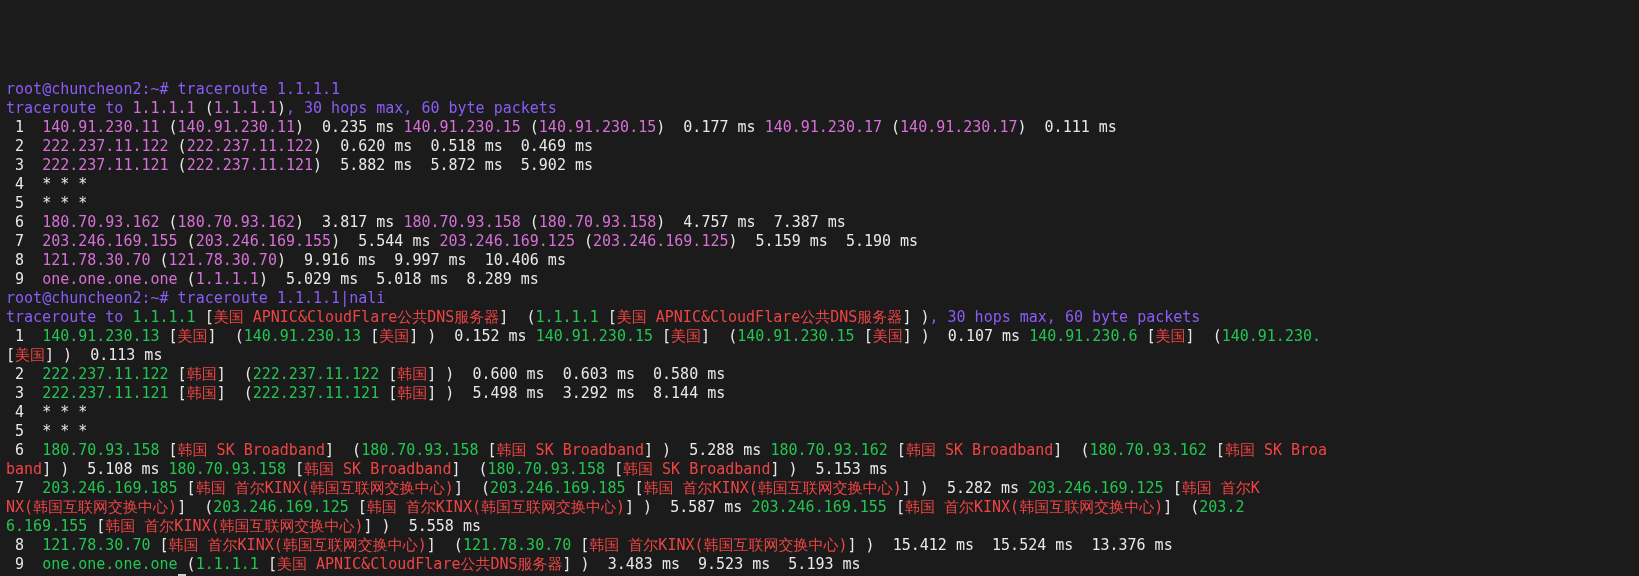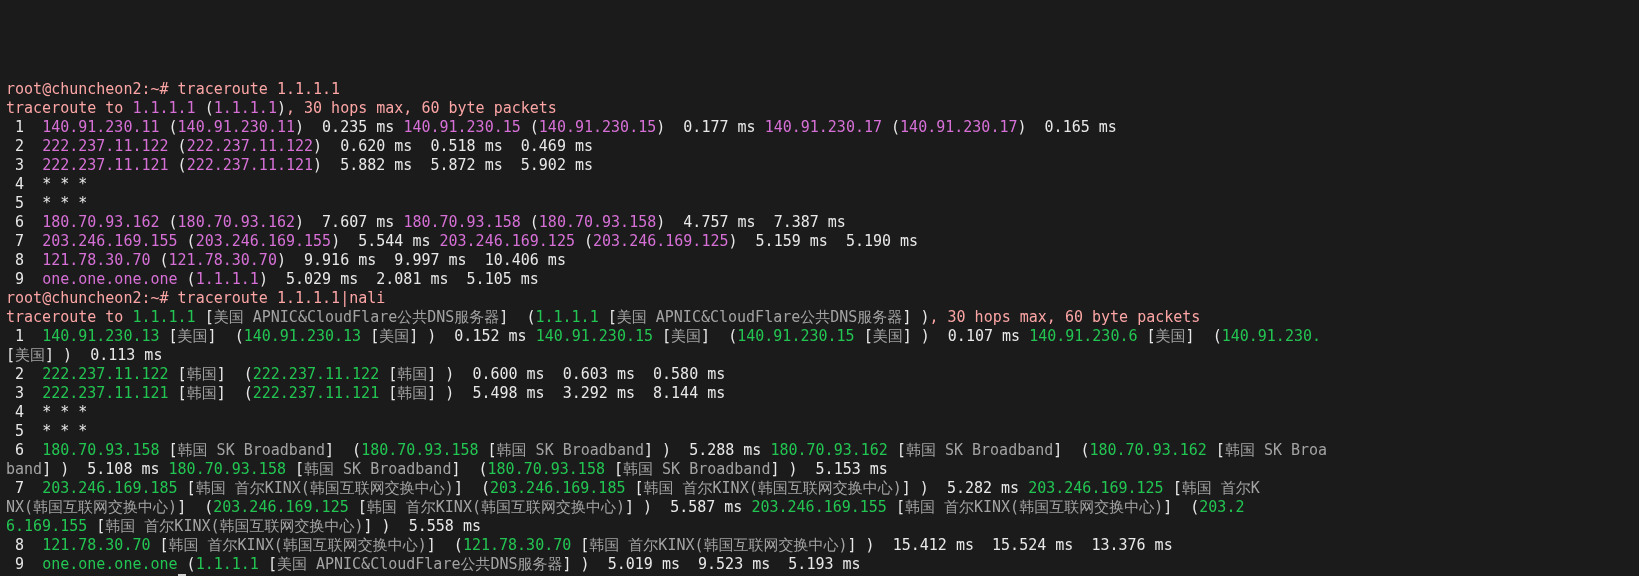--- a/index.html
+++ b/index.html
@@ -6,61 +6,61 @@
     margin: 0;
     padding: 4px 6px;
     background: #1b1b1b;
     color: #e8e8e8;
     font-family: "Consolas", "Menlo", "DejaVu Sans Mono", monospace;
     font-size: 15px;
     line-height: 19px;
     white-space: pre-wrap;
     word-break: break-all;
   }
-  .w   { color: #fca5a5; }
+  .w   { color: #8b5cf6; }
   .m   { color: #d670d6; }   
   .g   { color: #23c552; }   
-  .r   { color: #a3a3a3; }   
+  .r   { color: #ef4444; }   
   .cursor {
     display: inline-block;
     width: 0.55em;
     height: 1em;
     background: #cfcfcf;
     vertical-align: -1px;
   }
   #term { font-family: inherit; }
 </style>
 </head>
 <body>
 
 
 
 <div id="term"><span><span class="w">root</span><span class="w">@</span><span class="w">chuncheon2</span><span class="w">:</span><span class="w">~</span><span class="w">#</span></span> <span class="w">traceroute 1.1.1.1</span>
 <span class="w"><span>traceroute to </span></span><span class="m">1.1.1.1</span> (<span class="m">1.1.1.1</span>)<span class="w">, 30 hops max, 60 byte packets</span>
-<span> 1</span>  <span class="m">140.91.230.11</span> (<span class="m">140.91.230.11</span>)  <span>0.235 ms</span> <span class="m">140.91.230.15</span> (<span class="m">140.91.230.15</span>)  <span>0.177 ms</span> <span class="m">140.91.230.17</span> (<span class="m">140.91.230.17</span>)  <span>0.165 ms</span>
+<span> 1</span>  <span class="m">140.91.230.11</span> (<span class="m">140.91.230.11</span>)  <span>0.235 ms</span> <span class="m">140.91.230.15</span> (<span class="m">140.91.230.15</span>)  <span>0.177 ms</span> <span class="m">140.91.230.17</span> (<span class="m">140.91.230.17</span>)  <span>0.111 ms</span>
 <span> 2</span>  <span class="m">222.237.11.122</span> (<span class="m">222.237.11.122</span>)  <span>0.620 ms</span>  <span>0.518 ms</span>  <span>0.469 ms</span>
 <span> 3</span>  <span class="m">222.237.11.121</span> (<span class="m">222.237.11.121</span>)  <span>5.882 ms</span>  <span>5.872 ms</span>  <span>5.902 ms</span>
 <span> 4</span>  <span>* * *</span>
 <span> 5</span>  <span>* * *</span>
-<span> 6</span>  <span class="m">180.70.93.162</span> (<span class="m">180.70.93.162</span>)  <span>7.607 ms</span> <span class="m">180.70.93.158</span> (<span class="m">180.70.93.158</span>)  <span>4.757 ms</span>  <span>7.387 ms</span>
+<span> 6</span>  <span class="m">180.70.93.162</span> (<span class="m">180.70.93.162</span>)  <span>3.817 ms</span> <span class="m">180.70.93.158</span> (<span class="m">180.70.93.158</span>)  <span>4.757 ms</span>  <span>7.387 ms</span>
 <span> 7</span>  <span class="m">203.246.169.155</span> (<span class="m">203.246.169.155</span>)  <span>5.544 ms</span> <span class="m">203.246.169.125</span> (<span class="m">203.246.169.125</span>)  <span>5.159 ms</span>  <span>5.190 ms</span>
 <span> 8</span>  <span class="m">121.78.30.70</span> (<span class="m">121.78.30.70</span>)  <span>9.916 ms</span>  <span>9.997 ms</span>  <span>10.406 ms</span>
-<span> 9</span>  <span class="m">one.one.one.one</span> (<span class="m">1.1.1.1</span>)  <span>5.029 ms</span>  <span>2.081 ms</span>  <span>5.105 ms</span>
+<span> 9</span>  <span class="m">one.one.one.one</span> (<span class="m">1.1.1.1</span>)  <span>5.029 ms</span>  <span>5.018 ms</span>  <span>8.289 ms</span>
 <span><span class="w">root</span><span class="w">@</span><span class="w">chuncheon2</span><span class="w">:</span><span class="w">~</span><span class="w">#</span></span> <span class="w">traceroute 1.1.1.1|nali</span>
 <span class="w">traceroute to </span><span class="g">1.1.1.1</span> [<span class="r">美国 APNIC&amp;CloudFlare公共DNS服务器</span>]  (<span class="g">1.1.1.1</span> [<span class="r">美国 APNIC&amp;CloudFlare公共DNS服务器</span>] )<span class="w">, 30 hops max, 60 byte packets</span>
 <span> 1</span>  <span class="g">140.91.230.13</span> [<span class="r">美国</span>]  (<span class="g">140.91.230.13</span> [<span class="r">美国</span>] )  <span>0.152 ms</span> <span class="g">140.91.230.15</span> [<span class="r">美国</span>]  (<span class="g">140.91.230.15</span> [<span class="r">美国</span>] )  <span>0.107 ms</span> <span class="g">140.91.230.6</span> [<span class="r">美国</span>]  (<span class="g">140.91.230.</span>
 [<span class="r">美国</span>] )  <span>0.113 ms</span>
 <span> 2</span>  <span class="g">222.237.11.122</span> [<span class="r">韩国</span>]  (<span class="g">222.237.11.122</span> [<span class="r">韩国</span>] )  <span>0.600 ms</span>  <span>0.603 ms</span>  <span>0.580 ms</span>
 <span> 3</span>  <span class="g">222.237.11.121</span> [<span class="r">韩国</span>]  (<span class="g">222.237.11.121</span> [<span class="r">韩国</span>] )  <span>5.498 ms</span>  <span>3.292 ms</span>  <span>8.144 ms</span>
 <span> 4</span>  <span>* * *</span>
 <span> 5</span>  <span>* * *</span>
 <span> 6</span>  <span class="g">180.70.93.158</span> [<span class="r">韩国 SK Broadband</span>]  (<span class="g">180.70.93.158</span> [<span class="r">韩国 SK Broadband</span>] )  <span>5.288 ms</span> <span class="g">180.70.93.162</span> [<span class="r">韩国 SK Broadband</span>]  (<span class="g">180.70.93.162</span> [<span class="r">韩国 SK Broa</span>
 <span class="r">band</span>] )  <span>5.108 ms</span> <span class="g">180.70.93.158</span> [<span class="r">韩国 SK Broadband</span>]  (<span class="g">180.70.93.158</span> [<span class="r">韩国 SK Broadband</span>] )  <span>5.153 ms</span>
 <span> 7</span>  <span class="g">203.246.169.185</span> [<span class="r">韩国 首尔KINX(韩国互联网交换中心)</span>]  (<span class="g">203.246.169.185</span> [<span class="r">韩国 首尔KINX(韩国互联网交换中心)</span>] )  <span>5.282 ms</span> <span class="g">203.246.169.125</span> [<span class="r">韩国 首尔K</span>
 <span class="r">NX(韩国互联网交换中心)</span>]  (<span class="g">203.246.169.125</span> [<span class="r">韩国 首尔KINX(韩国互联网交换中心)</span>] )  <span>5.587 ms</span> <span class="g">203.246.169.155</span> [<span class="r">韩国 首尔KINX(韩国互联网交换中心)</span>]  (<span class="g">203.2</span>
 <span class="g">6.169.155</span> [<span class="r">韩国 首尔KINX(韩国互联网交换中心)</span>] )  <span>5.558 ms</span>
 <span> 8</span>  <span class="g">121.78.30.70</span> [<span class="r">韩国 首尔KINX(韩国互联网交换中心)</span>]  (<span class="g">121.78.30.70</span> [<span class="r">韩国 首尔KINX(韩国互联网交换中心)</span>] )  <span>15.412 ms</span>  <span>15.524 ms</span>  <span>13.376 ms</span>
-<span> 9</span>  <span class="g">one.one.one.one</span> (<span class="g">1.1.1.1</span> [<span class="r">美国 APNIC&amp;CloudFlare公共DNS服务器</span>] )  <span>5.019 ms</span>  <span>9.523 ms</span>  <span>5.193 ms</span>
+<span> 9</span>  <span class="g">one.one.one.one</span> (<span class="g">1.1.1.1</span> [<span class="r">美国 APNIC&amp;CloudFlare公共DNS服务器</span>] )  <span>3.483 ms</span>  <span>9.523 ms</span>  <span>5.193 ms</span>
 <span><span class="w">root</span><span class="w">@</span><span class="w">chuncheon2</span><span class="w">:</span><span class="w">~</span><span class="w">#</span></span> <span class="cursor"></span>
 </div>
 
 
 
 
 </body></html>

